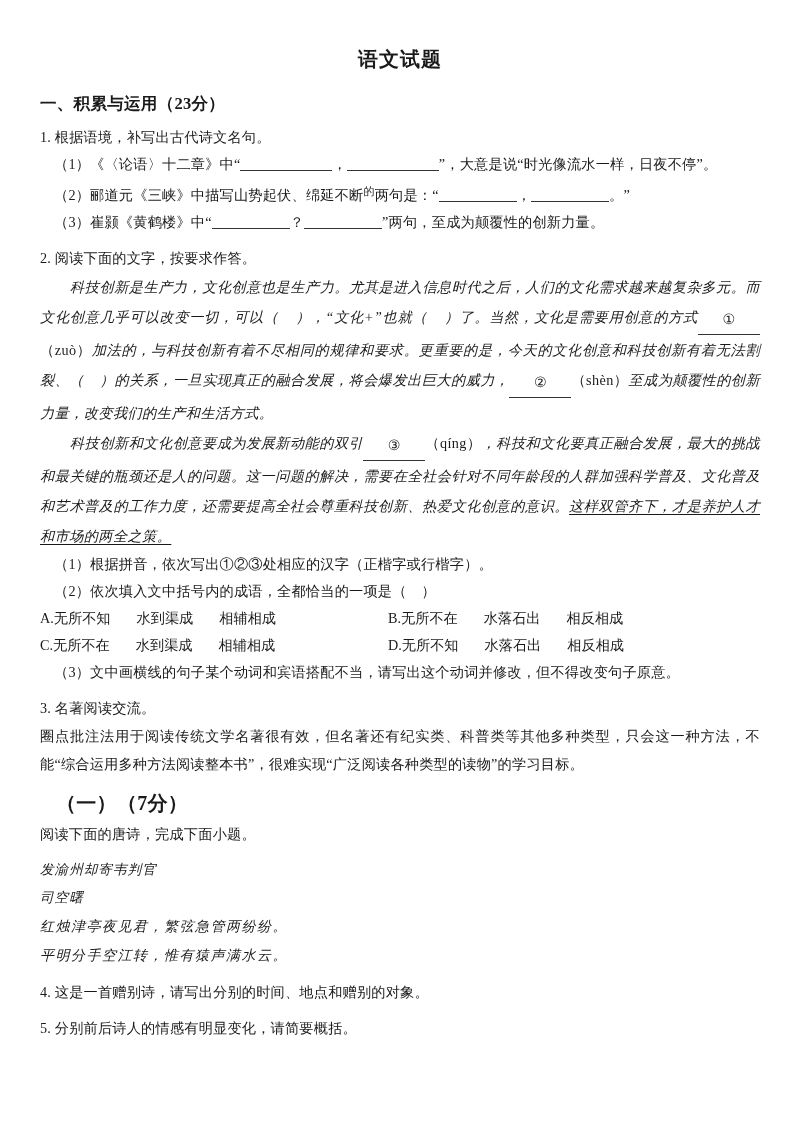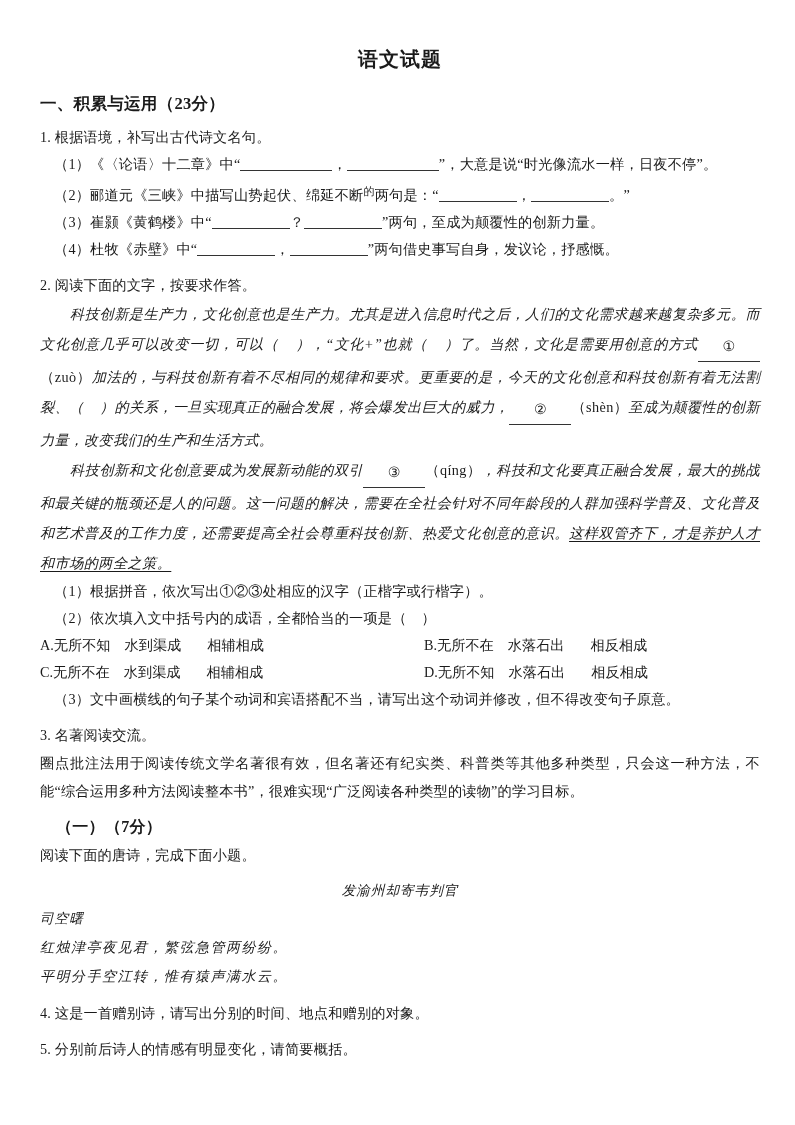--- a/index.html
+++ b/index.html
@@ -43,21 +43,21 @@
 
   
   .section-head {
     font-size: 16.5px;
     font-weight: bold;
     margin-top: 22px;
     margin-bottom: 4px;
     letter-spacing: 0.3px;
   }
   .subsection-head {
-    font-size: 16px;
+    font-size: 20px;
     font-weight: bold;
     margin-top: 12px;
     margin-bottom: 4px;
     padding-left: 16px;
     letter-spacing: 0.3px;
   }
 
   
   .q-line {
     font-size: 14.2px;
@@ -120,38 +120,38 @@
     line-height: 27px;
     margin: 0;
     position: relative;
     height: 27px;
   }
   .opt-cell {
     position: absolute;
     white-space: nowrap;
   }
   .opt-a { left: 0; }
-  .opt-b { left: 384px; }
+  .opt-b { left: 348px; }
   .opt-word { display: inline-block; }
-  .opt-w2 { margin-left: 14px; text-align: right; }
+  .opt-w2 { margin-left: 26px; text-align: right; }
   .opt-w3 { margin-left: 26px; }
 
   
   .narrative {
     font-size: 14.2px;
     line-height: 28px;
     margin: 0;
     text-align: justify;
     text-justify: inter-ideograph;
     letter-spacing: 0.2px;
   }
 
   
   .poem-title {
-    text-align: center;
+    text-align: left;
     font-size: 13.6px;
     font-style: italic;
     line-height: 28px;
     margin-top: 8px;
     letter-spacing: 1px;
   }
   .poem-author {
     font-size: 13.6px;
     font-style: italic;
     line-height: 28px;
@@ -182,23 +182,20 @@
     </div>
 
     <div class="q-line q-sub">
       <span>（2）</span><span>郦道元《三峡》中描写山势起伏、绵延不断</span><span class="raised">的</span><span>两句是：“</span><span class="blank blank-md"></span><span>，</span><span class="blank blank-md"></span><span>。”</span>
     </div>
 
     <div class="q-line q-sub">
       <span>（3）</span><span>崔颢《黄鹤楼》中“</span><span class="blank blank-md"></span><span>？</span><span class="blank blank-md"></span><span>”两句，至成为颠覆性的创新力量。</span>
     </div>
 
-    <div class="q-line q-sub">
-      <span>（4）</span><span>杜牧《赤壁》中“</span><span class="blank blank-md"></span><span>，</span><span class="blank blank-md"></span><span>”两句借史事写自身，发议论，抒感慨。</span>
-    </div>
 
     <div class="q-line q-num">2. 阅读下面的文字，按要求作答。</div>
 
     <div class="passage">
       <span class="indent"></span><span>科技创新是生产力，文化创意也是生产力。尤其是进入信息时代之后，人们的文化需求越来越复杂多元。而文化创意几乎可以改变一切，可以（</span><span>&nbsp;&nbsp;&nbsp;&nbsp;</span><span>），“文化+”也就（</span><span>&nbsp;&nbsp;&nbsp;&nbsp;</span><span>）了。当然，文化是需要用创意的方式</span><span class="pin-blank">①</span><span class="pinyin">（zuò）</span><span>加法的，与科技创新有着不尽相同的规律和要求。更重要的是，今天的文化创意和科技创新有着无法割裂、（</span><span>&nbsp;&nbsp;&nbsp;&nbsp;</span><span>）的关系，一旦实现真正的融合发展，将会爆发出巨大的威力，</span><span class="pin-blank">②</span><span class="pinyin">（shèn）</span><span>至成为颠覆性的创新力量，改变我们的生产和生活方式。</span>
     </div>
 
     <div class="passage">
       <span class="indent"></span><span>科技创新和文化创意要成为发展新动能的双引</span><span class="pin-blank">③</span><span class="pinyin">（qíng）</span><span>，科技和文化要真正融合发展，最大的挑战和最关键的瓶颈还是人的问题。这一问题的解决，需要在全社会针对不同年龄段的人群加强科学普及、文化普及和艺术普及的工作力度，还需要提高全社会尊重科技创新、热爱文化创意的意识。</span><span class="u-sent">这样双管齐下，才是养护人才和市场的两全之策。</span>
     </div>

